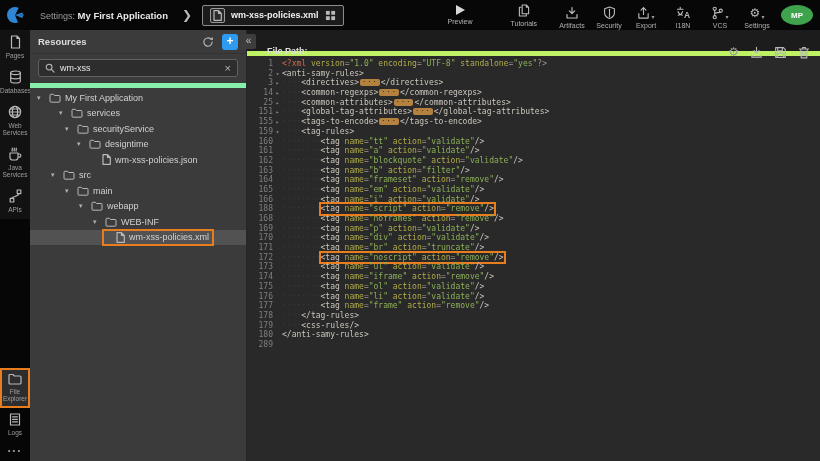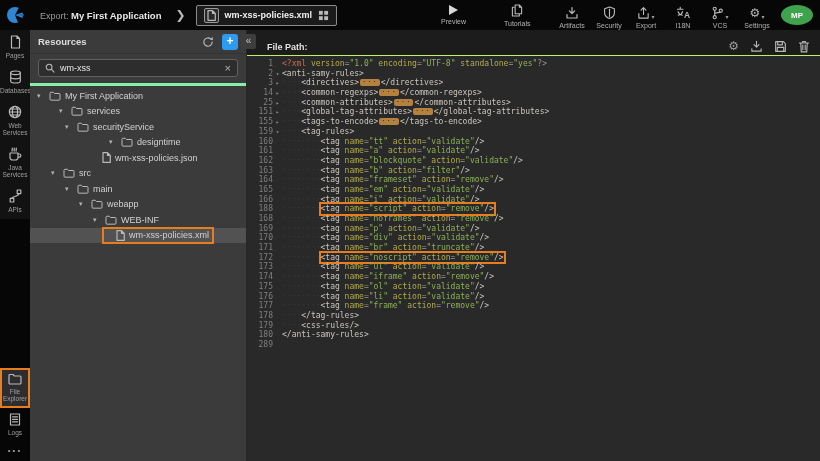--- a/index.html
+++ b/index.html
@@ -46,42 +46,42 @@
   .strip-dots { color:#9a9a9a; font-size:8px; letter-spacing:2px; text-align:center; padding:4px 0 6px; background:#060606; }
 
   
   .resources { width:217px; flex:0 0 217px; background:#3b3b3b; border-right:1px solid #262626;
                display:flex; flex-direction:column; }
   .res-head { height:24px; display:flex; align-items:center; padding:0 8px; border-bottom:1px solid #333; }
   .res-title { color:#dcdcdc; font-size:9.5px; font-weight:bold; flex:1; }
   .res-head .hicon { margin-left:8px; display:flex; align-items:center; }
   .plusbtn { width:16px; height:16px; background:var(--accent-blue); border-radius:3px; color:#fff;
              font-size:12px; line-height:14px; text-align:center; font-weight:bold; }
-  .searchrow { padding:5px 8px 6px; border-bottom:3px solid #86efac; }
+  .searchrow { padding:5px 8px 6px; border-bottom:5px solid #86efac; }
   .searchbox { height:18px; background:#2d2d2d; border:1px solid #616161; border-radius:3px;
                display:flex; align-items:center; padding:0 6px; gap:5px; }
   .searchbox input { flex:1; background:transparent; border:none; outline:none; color:#e6e6e6;
                      font-size:9px; font-family:"Liberation Sans",sans-serif; min-width:0; }
   .clear-x { color:#b5b5b5; font-size:11px; line-height:11px; }
   .tree { flex:1; padding-top:2px; overflow:hidden; }
   .tree-row { height:15.5px; display:flex; align-items:center; color:#d2d2d2; font-size:9px; }
   .tree-row.selected { background:#525252; }
   .tree-inner { display:inline-flex; align-items:center; gap:4px; padding:1px 3px; }
   .tree-inner.annotated { outline:2px solid var(--annotation); }
   .caret { color:#b0b0b0; font-size:7px; width:8px; }
   .tree-label { white-space:nowrap; }
 
   
   .collapse-btn { position:absolute; left:241px; top:34px; width:15px; height:15px; background:#3d3d3d;
                   color:#c0c0c0; font-size:10px; line-height:14px; text-align:center; border-radius:2px; z-index:5; }
 
   
   .editor { flex:1; background:#292929; display:flex; flex-direction:column; min-width:0; }
-  .filebar { height:26px; background:#1c1c1c; border-bottom:1px solid #bef264; display:flex;
-             align-items:center; padding:8px 10px 0 20px; flex:0 0 26px; }
+  .filebar { height:26px; background:#1c1c1c; border-bottom:5px solid #bef264; display:flex;
+             align-items:flex-start; padding:16px 10px 0 20px; flex:0 0 26px; }
   .fp-label { color:#e0e0e0; font-size:9px; font-weight:bold; margin-right:4px; white-space:nowrap; }
   .fp-path { color:#a9a9a9; font-size:9px; white-space:nowrap; }
   .filebar .ficons { margin-left:auto; display:flex; align-items:center; gap:11px; }
   .code { flex:1; padding-top:3px; font-family:"DejaVu Sans Mono",monospace; font-size:8px;
           line-height:9.7px; overflow:hidden; }
   .code-row { display:flex; white-space:pre; height:9.7px; }
   .gut { width:26px; text-align:right; color:#7f7f7f; flex:0 0 26px; }
   .foldmark { width:9px; flex:0 0 9px; color:#8a8a8a; font-size:6px; text-align:center; line-height:9.7px; }
   .ws { color:#4a4a4a; letter-spacing:0; opacity:.55; }
   .df { color:#cbc6bd; }
@@ -106,21 +106,21 @@
   <div class="topbar">
     <div class="logo">
       <svg width="20" height="20" viewBox="0 0 20 20">
         <circle cx="10" cy="10" r="8" fill="#2e86d4"></circle>
         <path d="M10,10 L19,7 A9,9 0 0,0 14,2.6 Z" fill="#070707"></path>
         <path d="M10,10 L18.5,13.5 A9,9 0 0,1 13,17.6 Z" fill="#070707"></path>
         <path d="M10,10 L19,9.2 L19,10.8 Z" fill="#1b5fa0"></path>
       </svg>
     </div>
     <div class="proj">
-      <span>Export:</span>
+      <span>Settings:</span>
       <b>My First Application</b>
     </div>
     <span class="crumb-chev">❯</span>
     <div class="tab">
       <span class="chip">
         <svg width="9" height="11" viewBox="0 0 9 11">
             <path class="stk" d="M1,.7 h4.5 l2.8,2.8 v6.8 h-7.3 z M5.5,.7 v2.8 h2.8"></path>
           </svg>
       </span>
       <span class="fname">wm-xss-policies.xml</span>
@@ -334,21 +334,21 @@
             <span class="tree-inner">
               <span class="caret">▾</span>
               <span>
                 <svg width="12" height="10" viewBox="0 0 14 12">
                   <path class="stk" d="M1,2.5 a1,1 0 0 1 1,-1 h3 l1.4,1.5 H12 a1,1 0 0 1 1,1 v6 a1,1 0 0 1 -1,1 H2 a1,1 0 0 1 -1,-1 Z"></path>
                 </svg>
               </span>
               <span class="tree-label">securityService</span>
             </span>
           </div>
-          <div class="tree-row" style="padding-left: 44px; margin-left: 32px;">
+          <div class="tree-row" style="padding-left: 44px;">
             <span class="tree-inner">
               <span class="caret">▾</span>
               <span>
                 <svg width="12" height="10" viewBox="0 0 14 12">
                   <path class="stk" d="M1,2.5 a1,1 0 0 1 1,-1 h3 l1.4,1.5 H12 a1,1 0 0 1 1,1 v6 a1,1 0 0 1 -1,1 H2 a1,1 0 0 1 -1,-1 Z"></path>
                 </svg>
               </span>
               <span class="tree-label">designtime</span>
             </span>
           </div>

